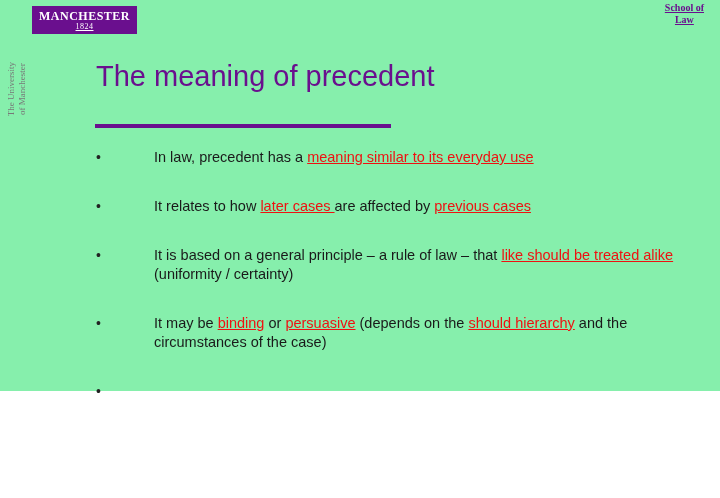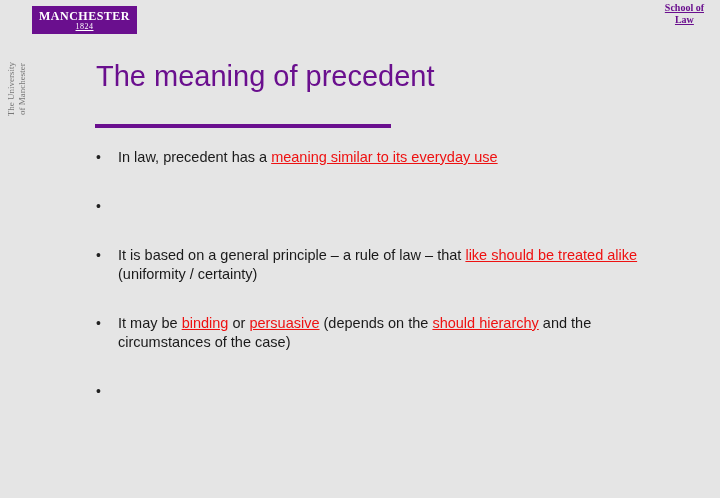--- a/index.html
+++ b/index.html
@@ -9,22 +9,22 @@
   }
   body {
     width: 720px;
     height: 498px;
     font-family: "Liberation Sans", sans-serif;
     overflow: hidden;
   }
   .slide {
     position: relative;
     width: 720px;
-    height: 498px;
-    background: #e5e5e5;
+    height: 391px;
+    background: #86efac;
   }
 
   
   .logo-box {
     position: absolute;
     left: 32px;
     top: 6px;
     width: 105px;
     height: 28px;
     background: #6a0f8e;
@@ -121,20 +121,21 @@
     width: 22px;
     flex: 0 0 22px;
     font-size: 14px;
     color: #222222;
     line-height: 19px;
   }
   .bullet-text {
     font-size: 14.5px;
     color: #1a1a1a;
     line-height: 19px;
+    margin-left: 36px;
   }
   .hl {
     color: #ee1111;
     text-decoration: underline;
   }
 </style>
 </head>
 <body>
 
 <div class="slide">
@@ -159,20 +160,21 @@
   <div class="title">The meaning of precedent</div>
   <div class="title-rule"></div>
 
   <div class="bullets">
       <div class="bullet-row">
         <div class="bullet-mark">•</div>
         <div class="bullet-text"><span>In law, precedent  has a </span><span class="hl">meaning similar to its everyday use</span></div>
       </div>
       <div class="bullet-row">
         <div class="bullet-mark">•</div>
+        <div class="bullet-text"><span>It relates to how </span><span class="hl">later cases </span><span>are affected by </span><span class="hl">previous cases</span></div>
       </div>
       <div class="bullet-row">
         <div class="bullet-mark">•</div>
         <div class="bullet-text"><span>It is based on a general principle – a rule of law – that </span><span class="hl">like should be treated alike</span><span> (uniformity / certainty)</span></div>
       </div>
       <div class="bullet-row">
         <div class="bullet-mark">•</div>
         <div class="bullet-text"><span>It may be </span><span class="hl">binding</span><span> or </span><span class="hl">persuasive</span><span> (depends on the </span><span class="hl">should hierarchy</span><span> and the circumstances of the case)</span></div>
       </div>
       <div class="bullet-row">

